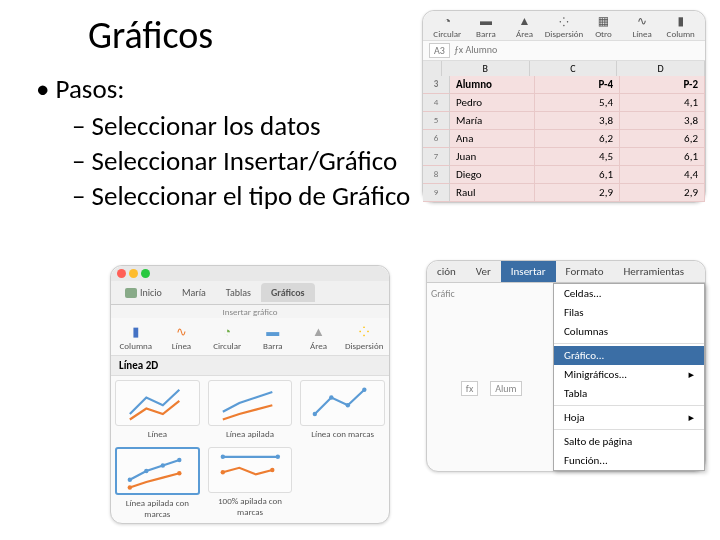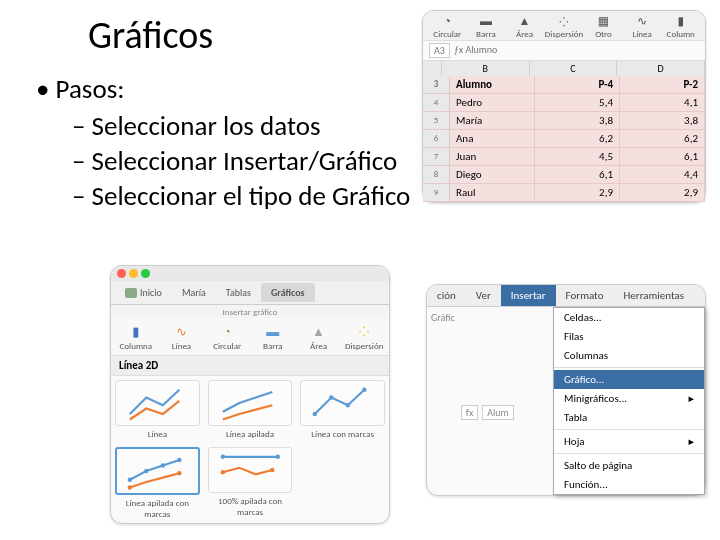--- a/index.html
+++ b/index.html
@@ -38,32 +38,32 @@
 .ctypes div{flex:1;text-align:center;font-size:9px;color:#555}
 .ctypes .cic{height:18px;display:flex;justify-content:center;align-items:center;font-size:13px}
 .grp-label{padding:3px 8px;background:#eee;font-size:11px;font-weight:bold;border-bottom:1px solid #ddd}
 .grid2{display:flex;flex-wrap:wrap}
 .grid2 .opt{width:33.33%;box-sizing:border-box;padding:4px;text-align:center;font-size:9px;color:#555}
 .grid2 .thumb{height:44px;background:#fcfcfc;border:1px solid #ddd;border-radius:3px;margin-bottom:2px;position:relative;overflow:hidden}
 .grid2 .sel .thumb{border:2px solid #5a9bd5}
 svg.spark{width:100%;height:100%}
 
 
-.menu-shot{right:14px;bottom:44px;width:278px;font-size:11px}
+.menu-shot{right:14px;bottom:68px;width:278px;font-size:11px}
 .menubar{display:flex;background:#eee;border-radius:12px 12px 0 0;border-bottom:1px solid #ccc}
 .menubar div{padding:4px 10px;font-size:11px;color:#444}
 .menubar .open{background:#3b6ea5;color:#fff}
 .menuwrap{display:flex}
 .under{flex:1;padding:4px;display:flex;gap:10px;color:#888;font-size:10px}
 .dropdown{width:150px;background:#fff;border:1px solid #aaa;box-shadow:2px 2px 4px rgba(0,0,0,.2)}
 .dropdown div{padding:3px 10px;font-size:11px;display:flex;justify-content:space-between}
 .dropdown .hl{background:#3b6ea5;color:#fff}
 .dropdown hr{margin:2px 0;border:none;border-top:1px solid #ddd}
 .under-col{display:flex;flex-direction:row;gap:6px}
-.fxrow{display:flex;gap:4px;align-items:center;margin-top:23px}
+.fxrow{display:flex;gap:12px;align-items:center;margin-top:23px}
 .fxrow span{border:1px solid #ccc;padding:0 4px;background:#fff;font-size:10px}
 </style>
 </head>
 <body>
 
 <div class="slide">
   <h1>Gráficos</h1>
   <div class="bull">• <span>Pasos:</span></div>
   <div class="sub">– <span>Seleccionar los datos</span></div>
   <div class="sub">– <span>Seleccionar Insertar/Gráfico</span></div>

